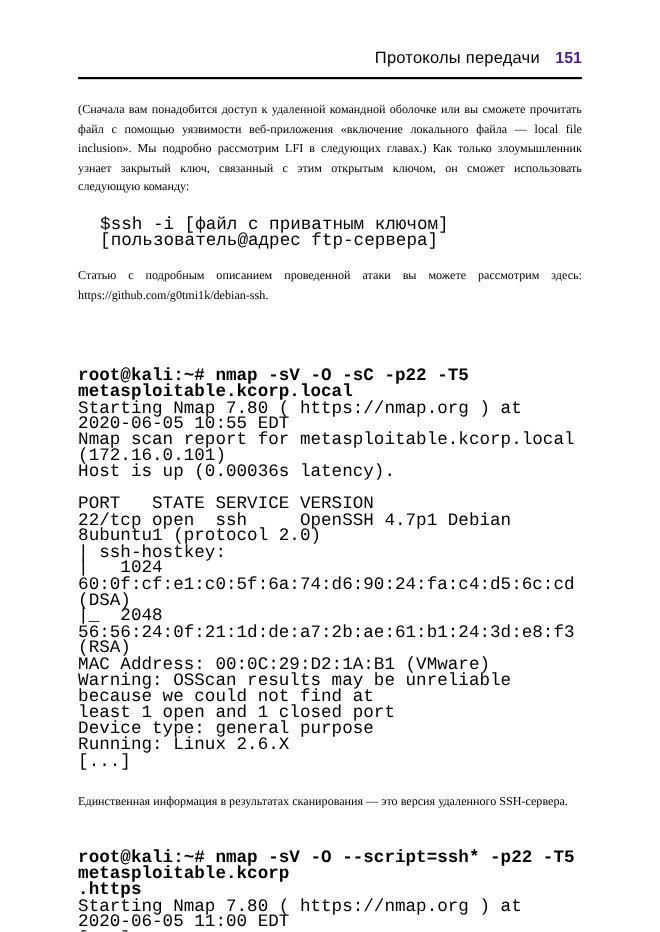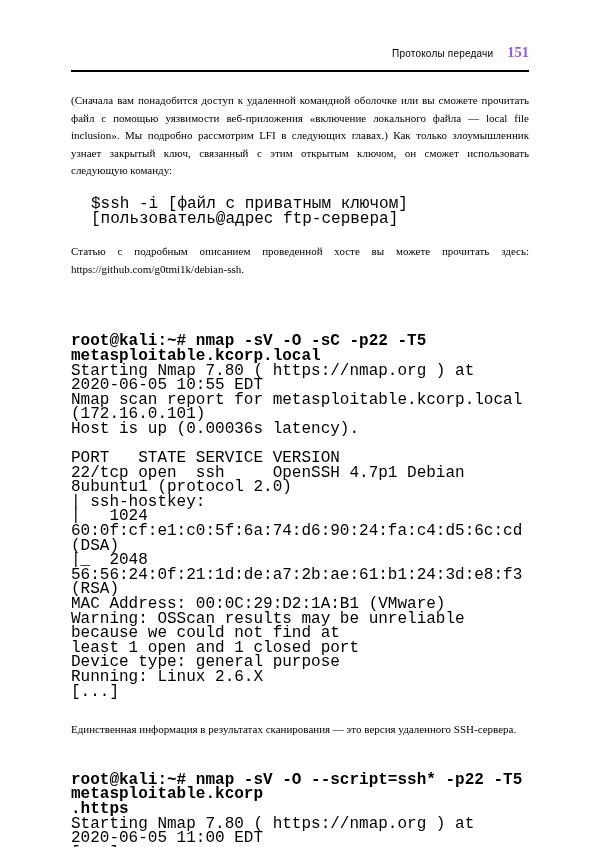--- a/index.html
+++ b/index.html
@@ -28,29 +28,29 @@
     left: 71px;
     top: 44px;
     width: 458px;
     display: flex;
     align-items: baseline;
     justify-content: flex-end;
     gap: 14px;
   }
   .header-title {
     font-family: "Liberation Sans", sans-serif;
-    font-size: 10px;
+    font-size: 15px;
     letter-spacing: 0.2px;
     color: #000;
   }
   .header-page {
-    font-family: Liberation Serif, serif;
+    font-family: Liberation Sans, sans-serif;
     font-size: 14.5px;
     font-weight: bold;
-    color: #8b5cf6;
+    color: #4c1d95;
   }
   .header-rule {
     position: absolute;
     left: 71px;
     top: 70px;
     width: 458px;
     height: 1.6px;
     background: #000;
   }
   .content {
@@ -106,21 +106,21 @@
   <div class="content">
 
     <p class="body">(Сначала вам понадобится доступ к удаленной командной оболочке или вы сможете прочитать файл с помощью уязвимости веб-приложения «включение локального файла — local file inclusion». Мы подробно рассмотрим LFI в следующих главах.) Как только злоумышленник узнает закрытый ключ, связанный с этим открытым ключом, он сможет использовать следующую команду:</p>
 
     <div class="gap-md"></div>
 
     <pre class="code indented">$ssh -i [файл с приватным ключом] [пользователь@адрес ftp-сервера]</pre>
 
     <div class="gap-md"></div>
 
-    <p class="body">Статью с подробным описанием проведенной хосте вы можете прочитать здесь: https://github.com/g0tmi1k/debian-ssh.</p>
+    <p class="body">Статью с подробным описанием проведенной атаки вы можете рассмотрим здесь: https://github.com/g0tmi1k/debian-ssh.</p>
 
     <div class="gap-lg"></div>
 
 
     <div class="gap-md"></div>
 
 
     <div class="gap-md"></div>
 
     <pre class="code bold">root@kali:~# nmap -sV -O -sC -p22 -T5 metasploitable.kcorp.local</pre>

